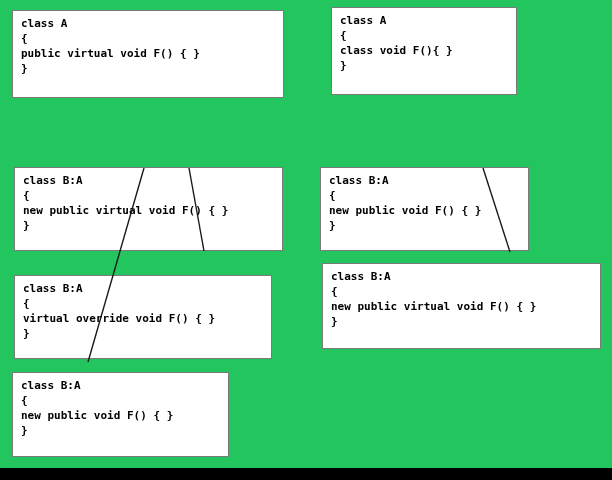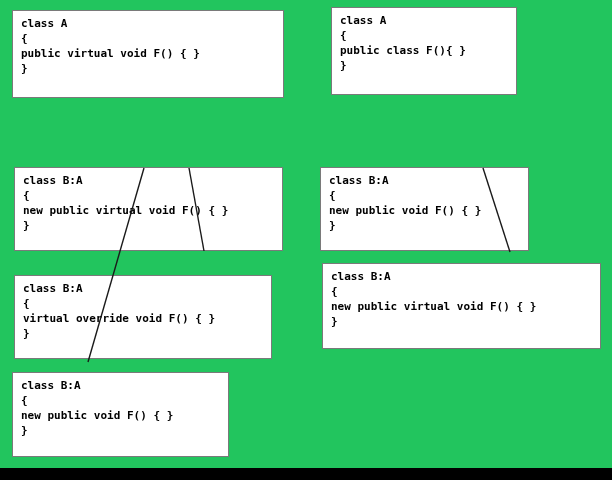--- a/index.html
+++ b/index.html
@@ -52,21 +52,21 @@
 </head>
 <body>
 
 <div id="canvas">
 
   <div id="boxes-layer">
       <div class="code-box" style="left: 12px; top: 10px; width: 272px; height: 88px; background: rgb(255, 255, 255); border-color: rgb(122, 122, 122);">
         <div class="code-body" style="color: rgb(0, 0, 0);"><div class="code-line">class A</div><div class="code-line">{</div><div class="code-line">public virtual void F() { }</div><div class="code-line">}</div></div>
       </div>
       <div class="code-box" style="left: 331px; top: 7px; width: 186px; height: 88px; background: rgb(255, 255, 255); border-color: rgb(122, 122, 122);">
-        <div class="code-body" style="color: rgb(0, 0, 0);"><div class="code-line">class A</div><div class="code-line">{</div><div class="code-line">public class F(){ }</div><div class="code-line">}</div></div>
+        <div class="code-body" style="color: rgb(0, 0, 0);"><div class="code-line">class A</div><div class="code-line">{</div><div class="code-line">class void F(){ }</div><div class="code-line">}</div></div>
       </div>
       <div class="code-box" style="left: 14px; top: 167px; width: 269px; height: 84px; background: rgb(255, 255, 255); border-color: rgb(122, 122, 122);">
         <div class="code-body" style="color: rgb(0, 0, 0);"><div class="code-line">class B:A</div><div class="code-line">{</div><div class="code-line">new public virtual void F() { }</div><div class="code-line">}</div></div>
       </div>
       <div class="code-box" style="left: 320px; top: 167px; width: 209px; height: 84px; background: rgb(255, 255, 255); border-color: rgb(122, 122, 122);">
         <div class="code-body" style="color: rgb(0, 0, 0);"><div class="code-line">class B:A</div><div class="code-line">{</div><div class="code-line">new public void F() { }</div><div class="code-line">}</div></div>
       </div>
       <div class="code-box" style="left: 14px; top: 275px; width: 258px; height: 84px; background: rgb(255, 255, 255); border-color: rgb(122, 122, 122);">
         <div class="code-body" style="color: rgb(0, 0, 0);"><div class="code-line">class B:A</div><div class="code-line">{</div><div class="code-line">virtual override void F() { }</div><div class="code-line">}</div></div>
       </div>

